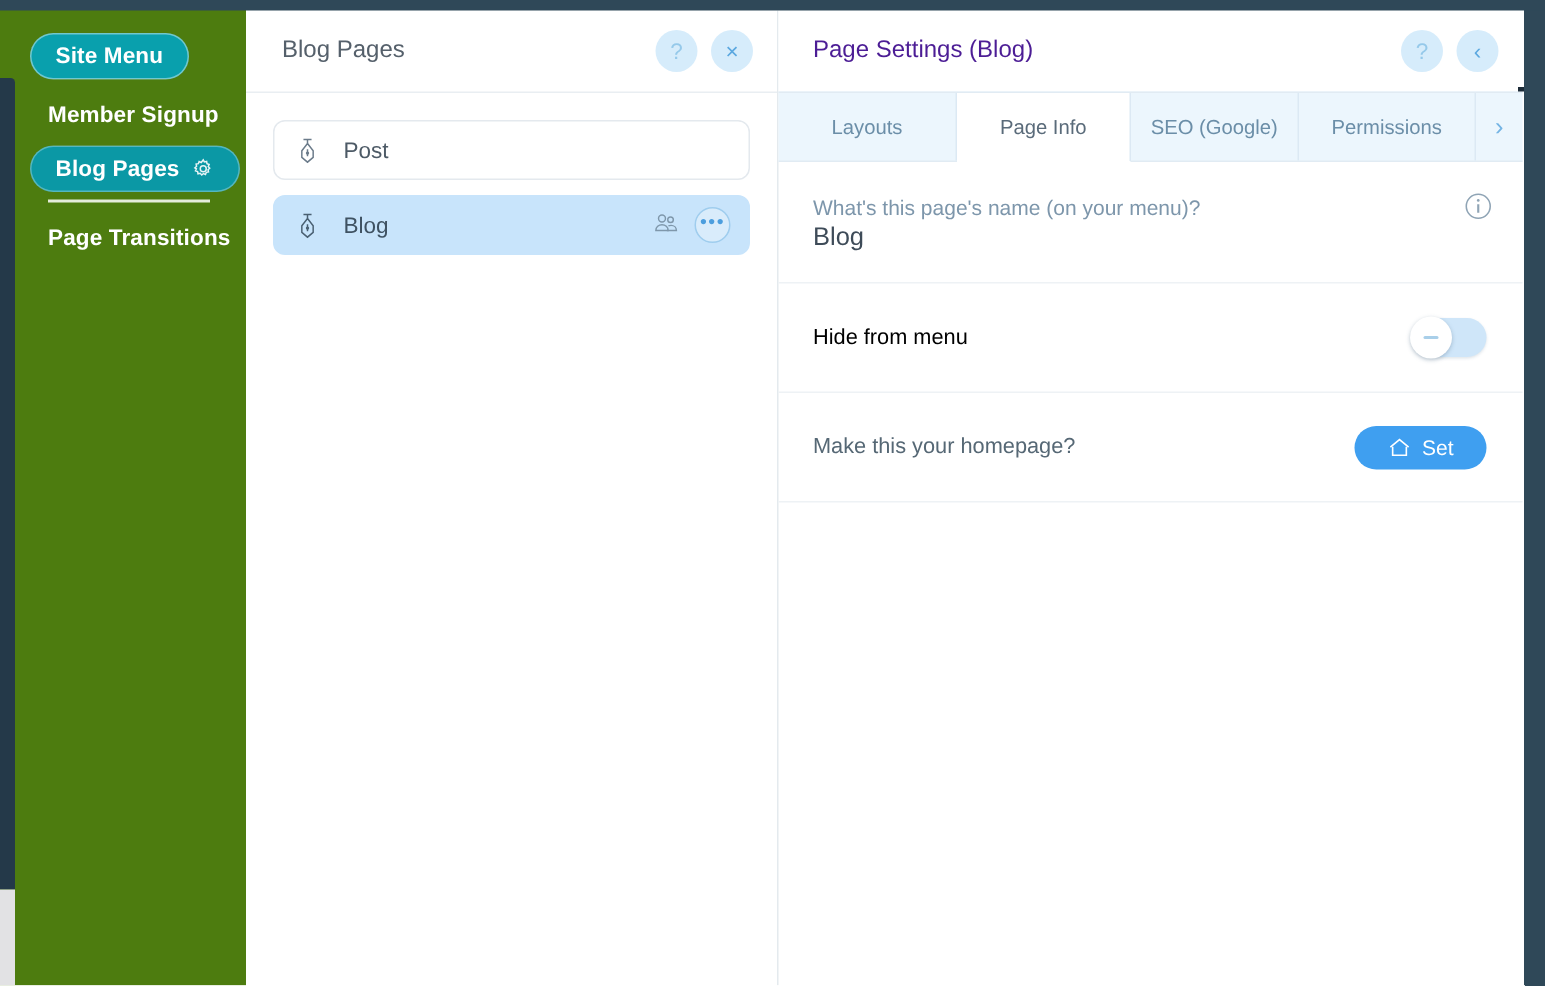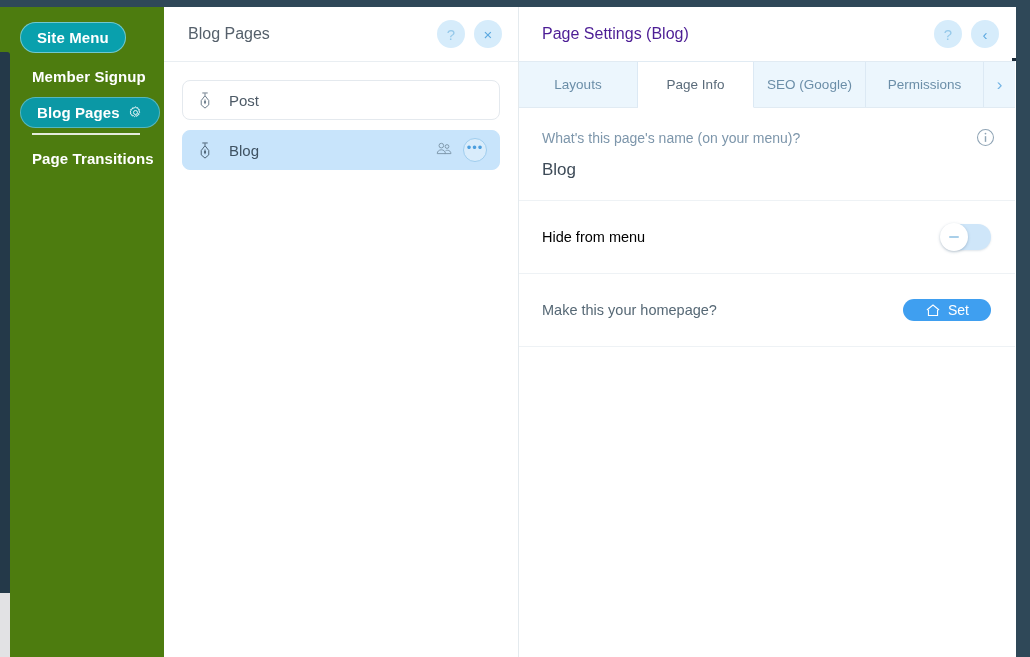--- a/index.html
+++ b/index.html
@@ -267,21 +267,21 @@
   }
 
   .section {
     position: relative;
     border-bottom: 1px solid #eef2f5;
     padding: 22px 24px 20px 23px;
   }
   .sec-label {
     font-size: 14px;
     color: #7d96ab;
-    margin: 0 0 14px 0;
+    margin: 0 0 2px 0;
   }
   .sec-value {
     font-size: 17px;
     color: #3e4b58;
   }
   .info-icon {
     position: absolute;
     top: 20px;
     right: 20px;
     width: 19px; height: 19px;
@@ -326,21 +326,21 @@
     width: 10px; height: 2px;
     background: #a9cfe9;
     border-radius: 2px;
   }
 
   .set-btn {
     background: #3f9ff0;
     color: #ffffff;
     border: none;
     border-radius: 999px;
-    height: 22px;
+    height: 29px;
     padding: 0 22px;
     font-size: 14px;
     display: flex;
     align-items: center;
     gap: 7px;
     cursor: pointer;
     font-family: "Liberation Sans", sans-serif;
   }
   .set-btn svg { display: block; }
 </style>

